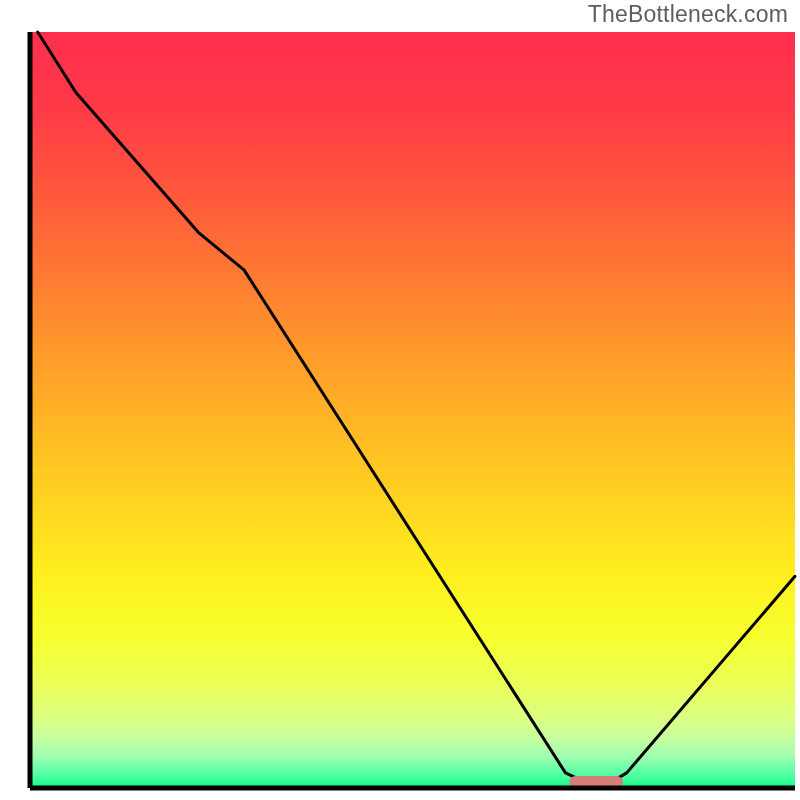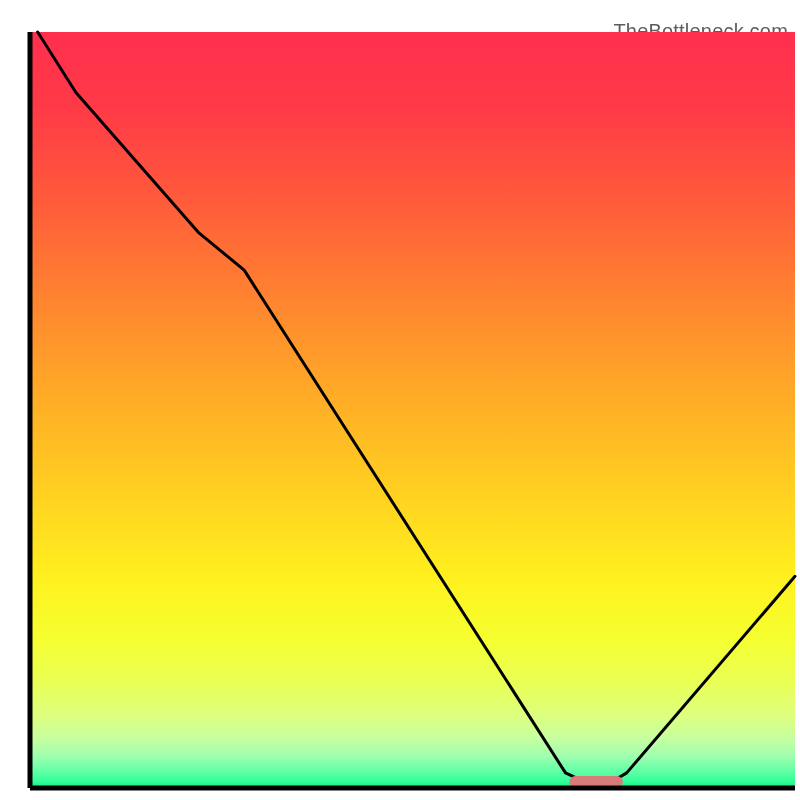--- a/index.html
+++ b/index.html
@@ -10,24 +10,24 @@
     background: #ffffff;
     overflow: hidden;
   }
   .container {
     position: relative;
     width: 800px;
     height: 800px;
   }
   .watermark {
     position: absolute;
-    top: 20px;
+    top: 1px;
     right: 12px;
     font-family: Arial, Helvetica, sans-serif;
-    font-size: 20px;
+    font-size: 23px;
     color: #5d5d5d;
     font-weight: 500;
     letter-spacing: 0.2px;
   }
   svg.plot {
     position: absolute;
     left: 0;
     top: 0;
     width: 800px;
     height: 800px;

